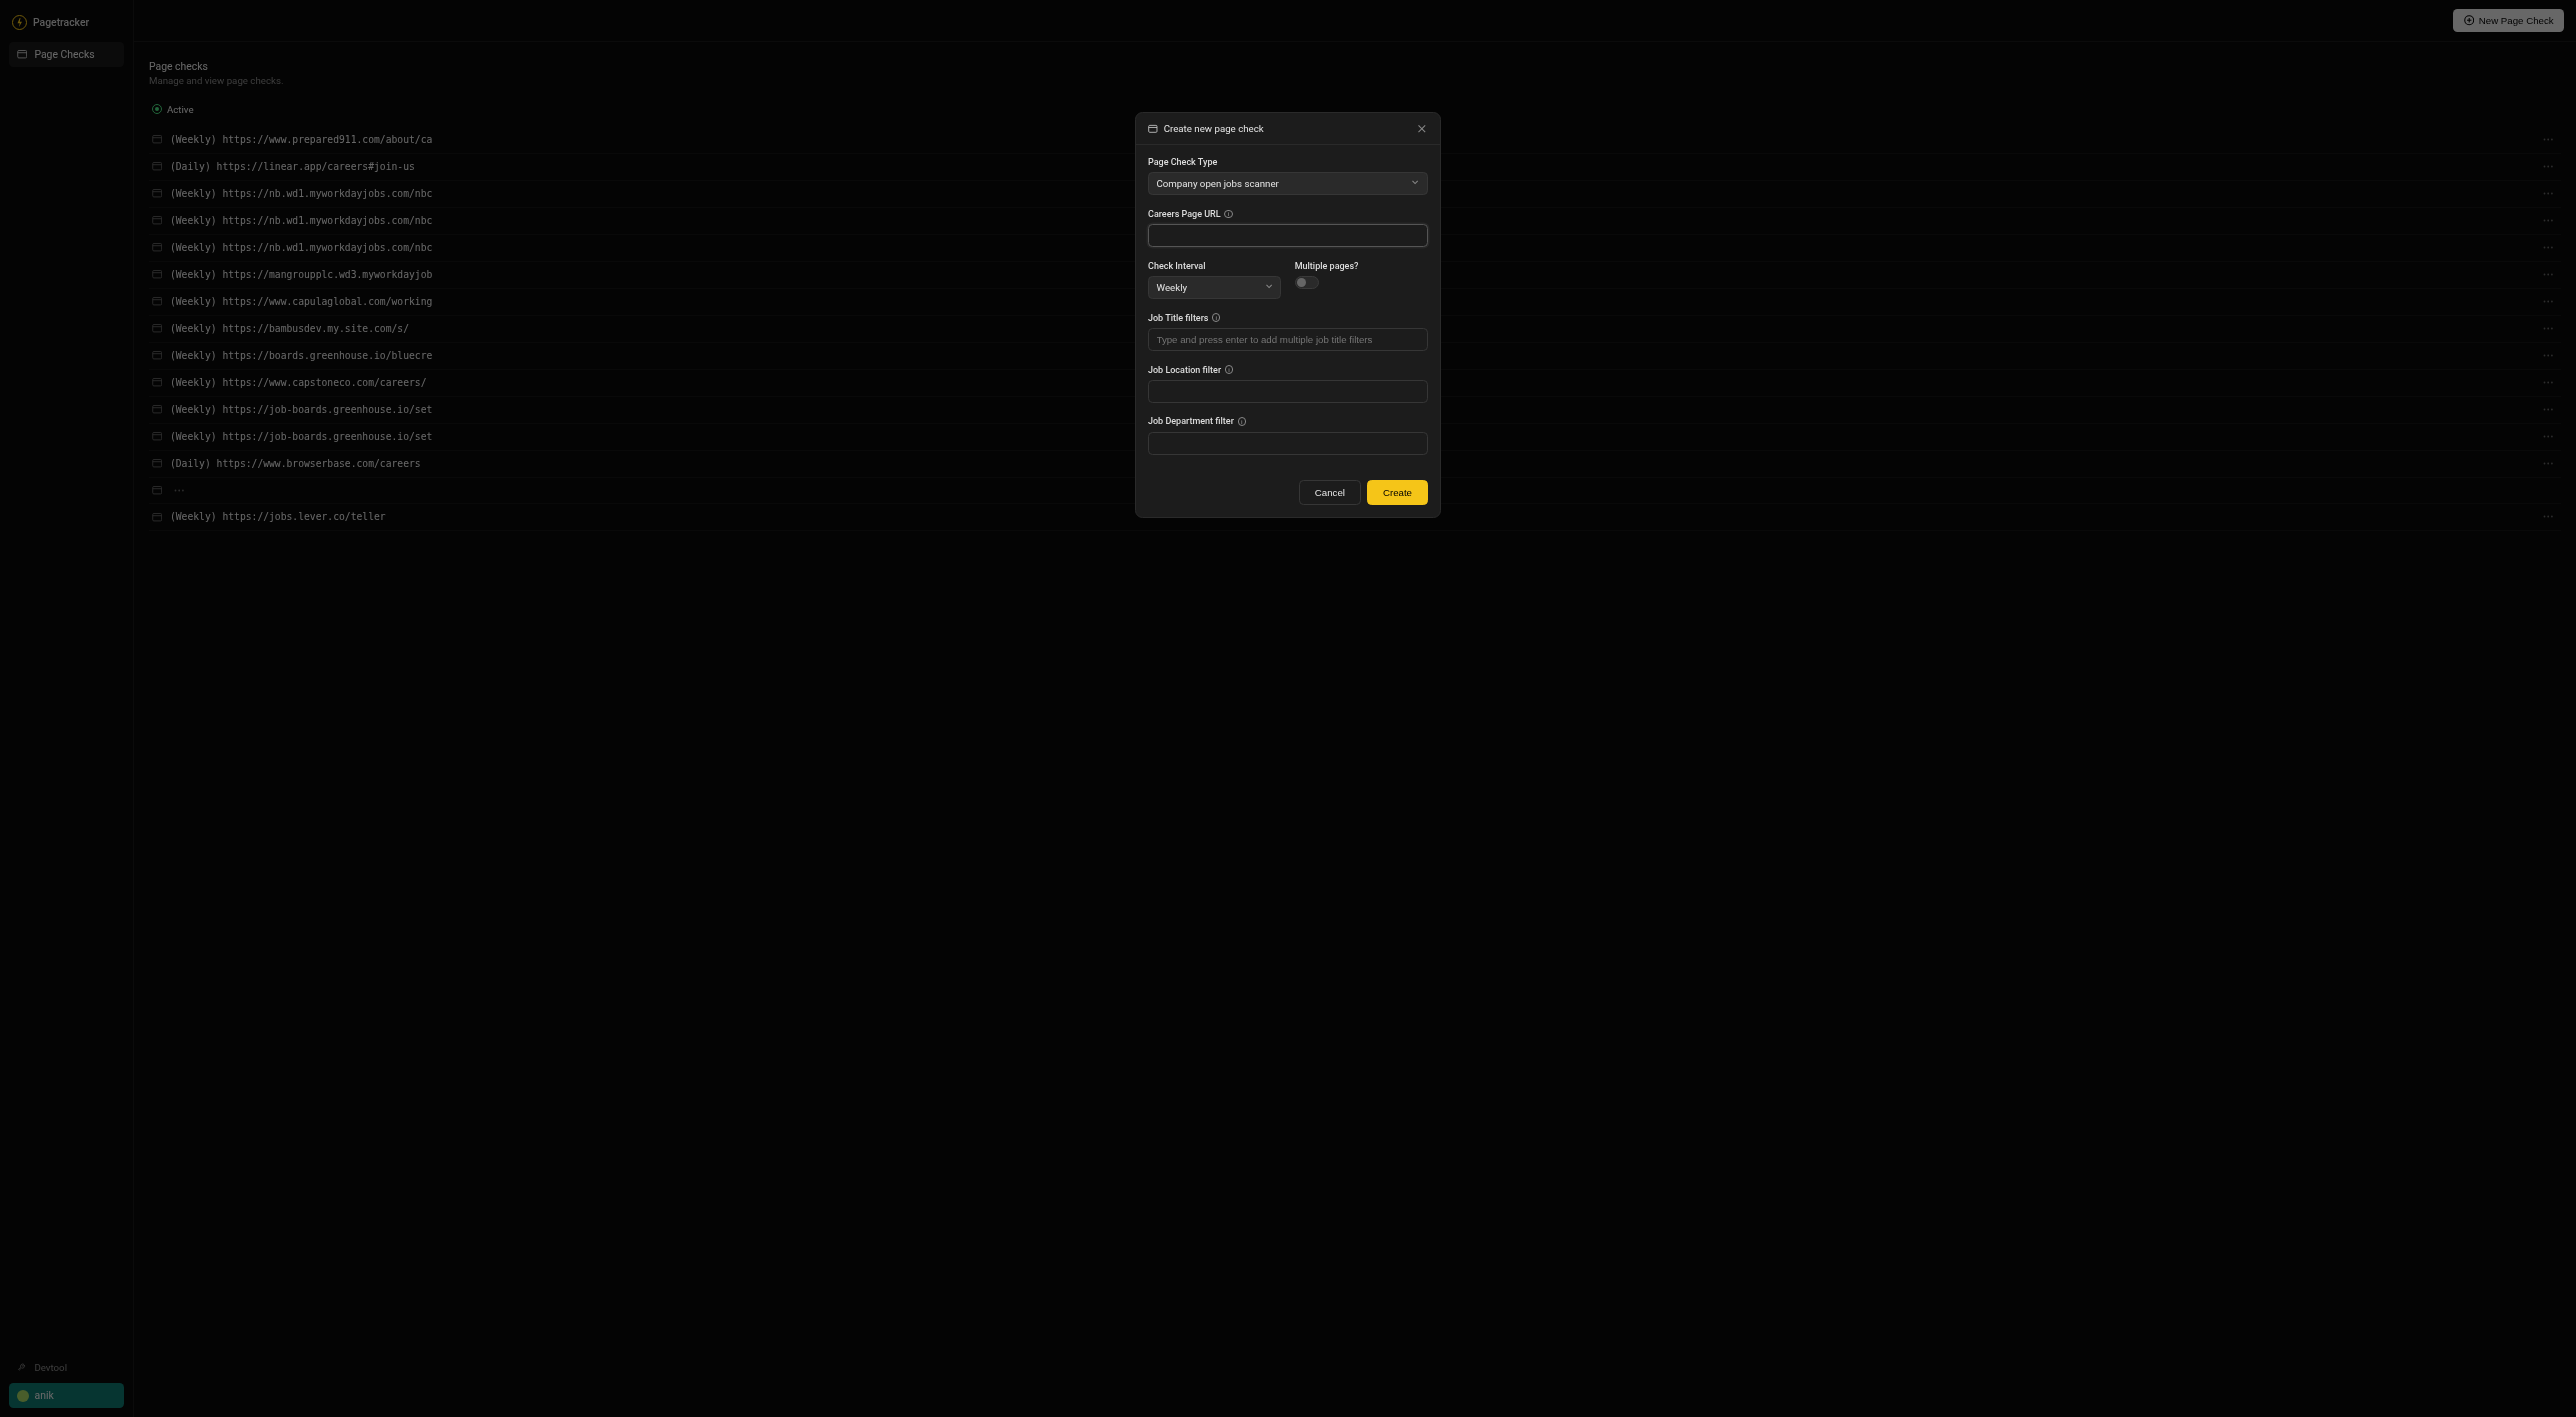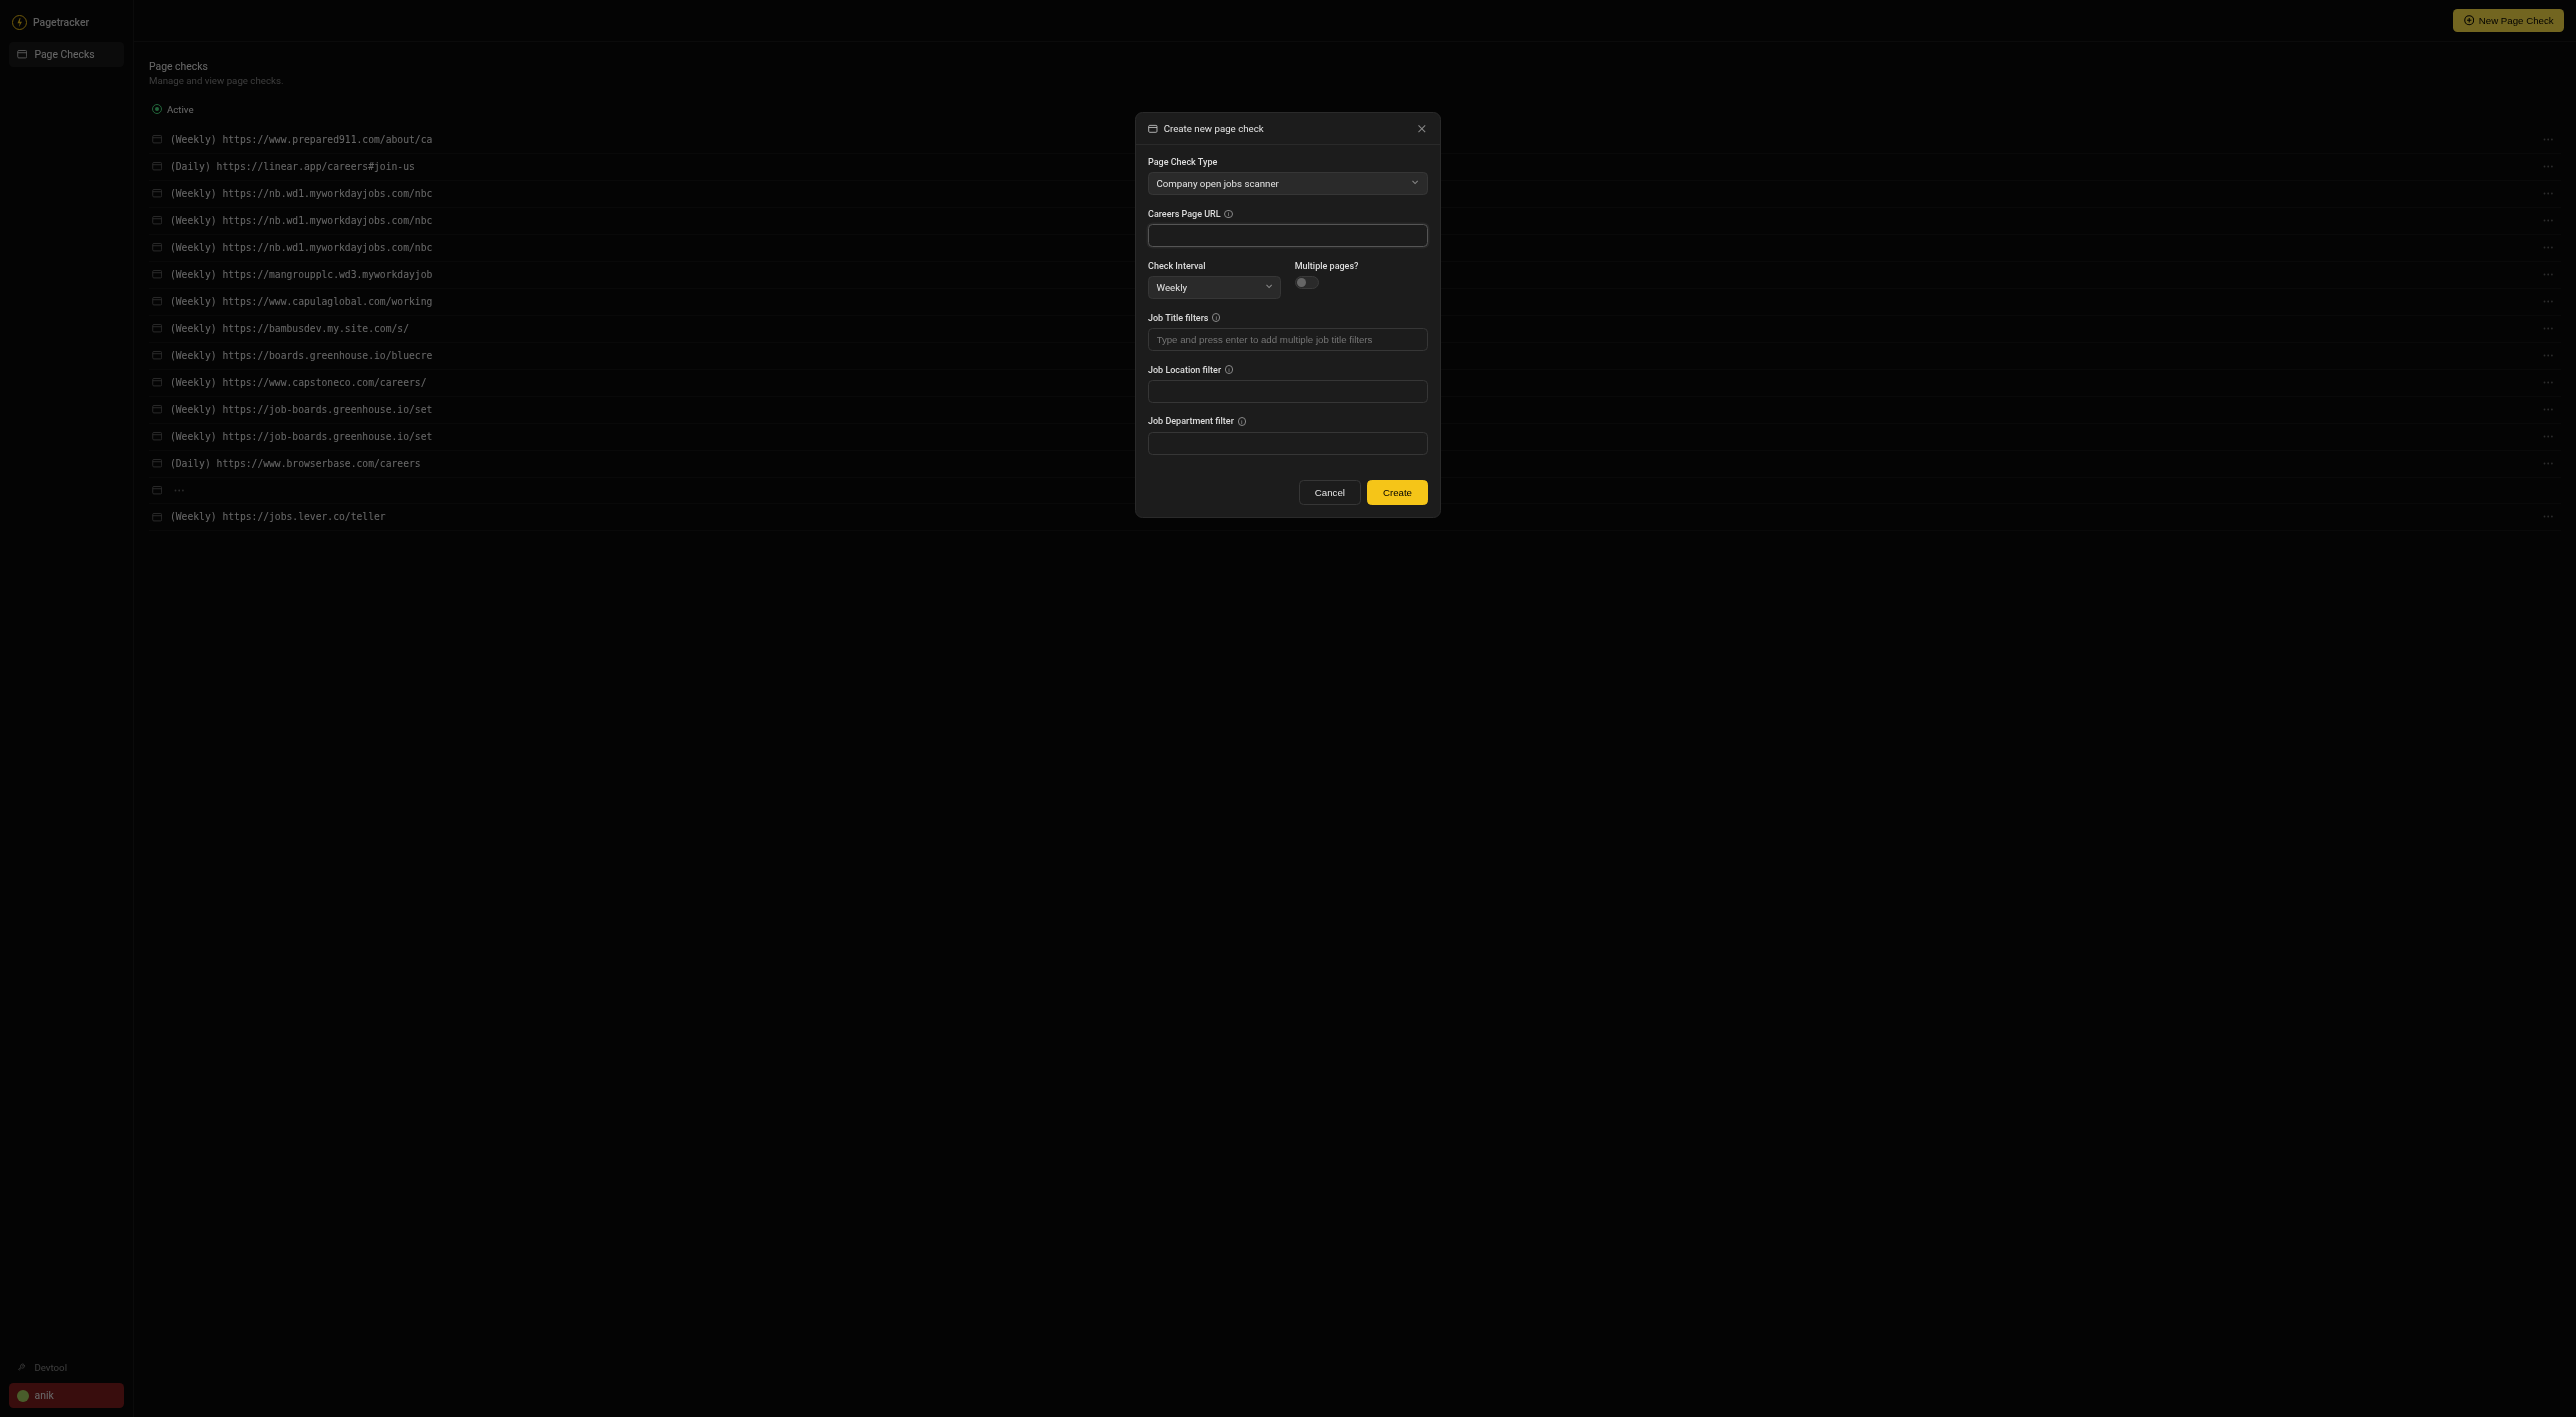--- a/index.html
+++ b/index.html
@@ -78,21 +78,21 @@
       padding: 6px 7.5px;
       color: #888;
       font-size: 9.7px;
       cursor: pointer;
     }
     .user-item {
       display: flex;
       align-items: center;
       gap: 6px;
       padding: 6px 7.5px;
-      background: #7f1d1d;
+      background: #0f766e;
       border-radius: 4.5px;
       margin-top: 4.5px;
       cursor: pointer;
     }
     .avatar {
       width: 12px;
       height: 12px;
       background: #a3cf5f;
       border-radius: 50%;
     }
@@ -104,21 +104,21 @@
     }
     .topbar {
       height: 42px;
       border-bottom: 0.7px solid #1a1a1a;
       display: flex;
       align-items: center;
       justify-content: flex-end;
       padding: 0 12px;
     }
     .btn-new {
-      background: #fde047;
+      background: #e5e5e5;
       color: #000;
       border: none;
       border-radius: 4.5px;
       padding: 6px 10.4px;
       display: flex;
       align-items: center;
       gap: 4.5px;
       font-size: 9.7px;
       font-weight: 500;
       cursor: pointer;

